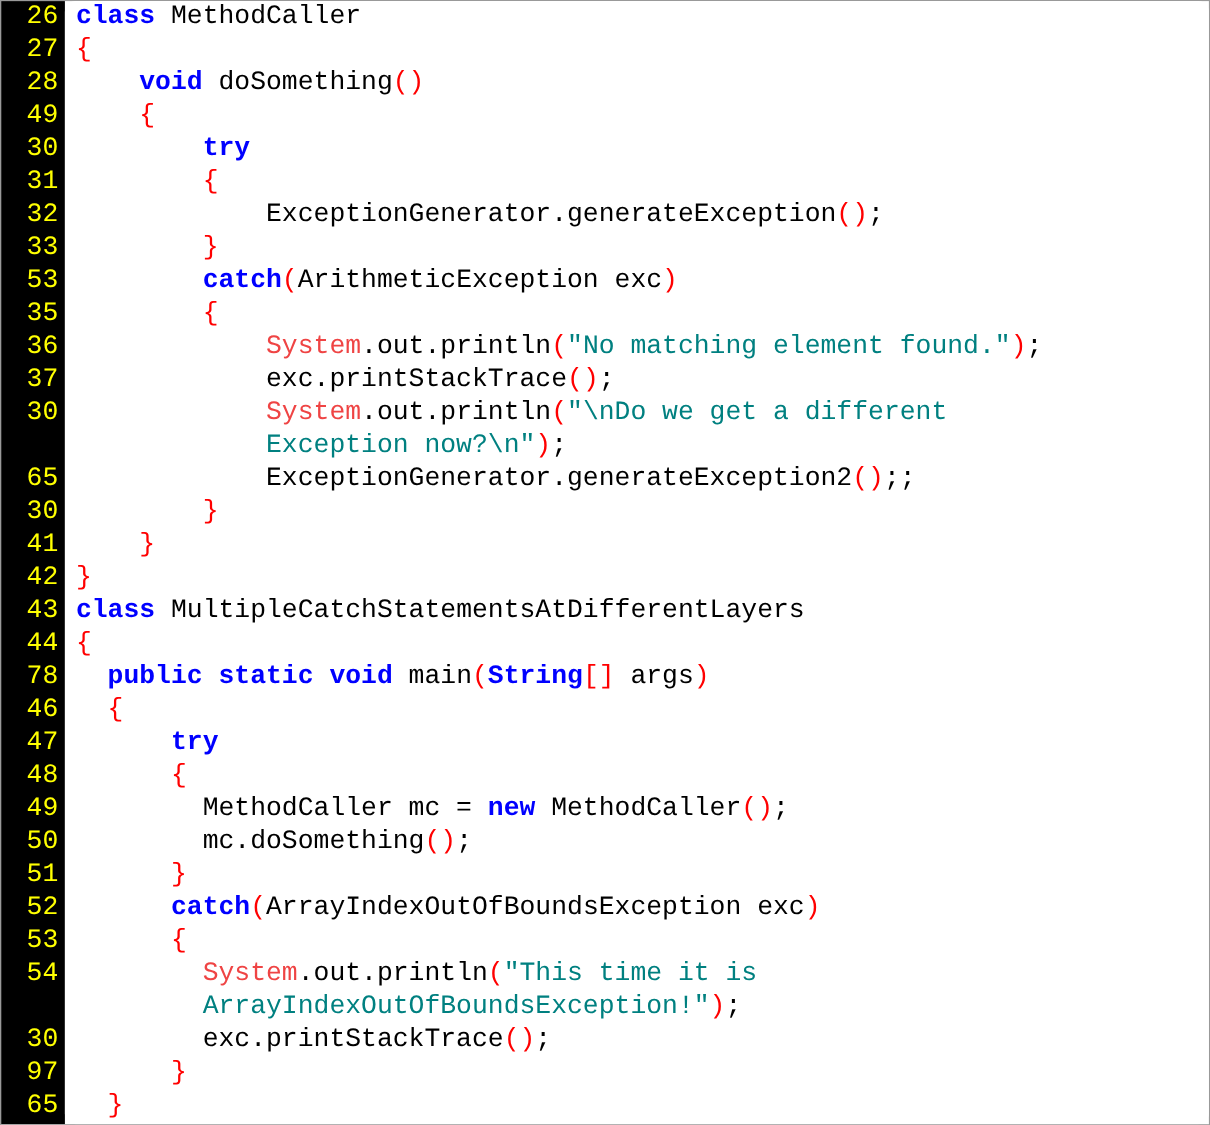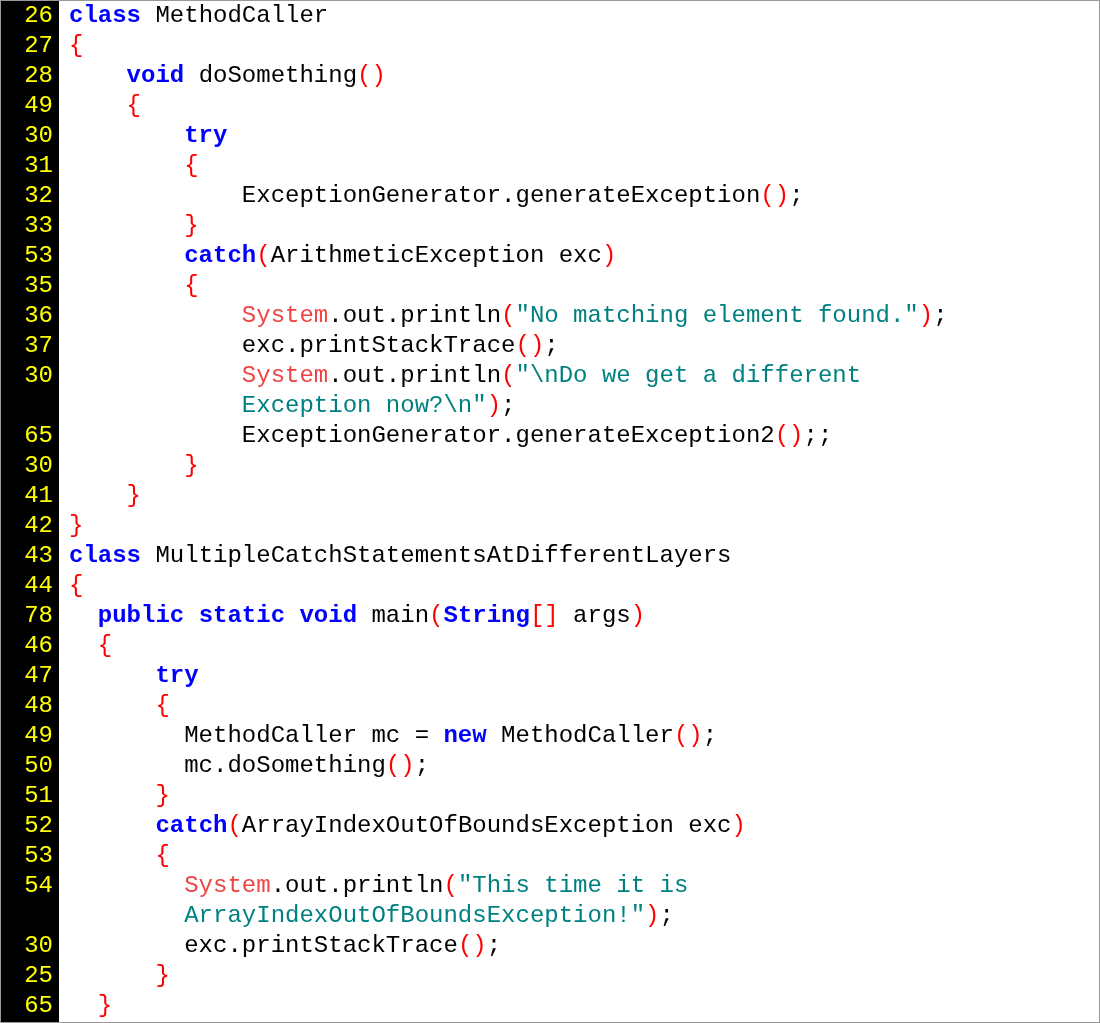--- a/index.html
+++ b/index.html
@@ -72,18 +72,18 @@
       <div>47</div>
       <div>48</div>
       <div>49</div>
       <div>50</div>
       <div>51</div>
       <div>52</div>
       <div>53</div>
       <div>54</div>
       <div></div>
       <div>30</div>
-      <div>25</div>
+      <div>97</div>
       <div>65</div>
       <div>58</div>
     </div>
   <div class="code" id="code"><span class="line"><span class="kw bold">class </span><span class="id">MethodCaller</span></span><span class="line"><span class="brace">{</span></span><span class="line"><span>    </span><span class="kw bold">void </span><span class="id">doSomething</span><span class="paren">()</span></span><span class="line"><span>    </span><span class="brace">{</span></span><span class="line"><span>        </span><span class="kw bold">try</span></span><span class="line"><span>        </span><span class="brace">{</span></span><span class="line"><span class="id">            ExceptionGenerator.generateException</span><span class="paren">()</span><span class="id">;</span></span><span class="line"><span>        </span><span class="brace">}</span></span><span class="line"><span>        </span><span class="kw bold">catch</span><span class="paren">(</span><span class="id">ArithmeticException exc</span><span class="paren">)</span></span><span class="line"><span>        </span><span class="brace">{</span></span><span class="line"><span>            </span><span class="sys">System</span><span class="id">.out.println</span><span class="paren">(</span><span class="str">"No matching element found."</span><span class="paren">)</span><span class="id">;</span></span><span class="line"><span class="id">            exc.printStackTrace</span><span class="paren">()</span><span class="id">;</span></span><span class="line"><span>            </span><span class="sys">System</span><span class="id">.out.println</span><span class="paren">(</span><span class="str">"\nDo we get a different </span></span><span class="line"><span>            </span><span class="str">Exception now?\n"</span><span class="paren">)</span><span class="id">;</span></span><span class="line"><span class="id">            ExceptionGenerator.generateException2</span><span class="paren">()</span><span class="id">;;</span></span><span class="line"><span>        </span><span class="brace">}</span></span><span class="line"><span>    </span><span class="brace">}</span></span><span class="line"><span class="brace">}</span></span><span class="line"><span class="kw bold">class </span><span class="id">MultipleCatchStatementsAtDifferentLayers</span></span><span class="line"><span class="brace">{</span></span><span class="line"><span>  </span><span class="kw bold">public static void </span><span class="id">main</span><span class="paren">(</span><span class="kw bold">String</span><span class="bracket">[]</span><span class="id"> args</span><span class="paren">)</span></span><span class="line"><span>  </span><span class="brace">{</span></span><span class="line"><span>      </span><span class="kw bold">try</span></span><span class="line"><span>      </span><span class="brace">{</span></span><span class="line"><span class="id">        MethodCaller mc = </span><span class="kw bold">new </span><span class="id">MethodCaller</span><span class="paren">()</span><span class="id">;</span></span><span class="line"><span class="id">        mc.doSomething</span><span class="paren">()</span><span class="id">;</span></span><span class="line"><span>      </span><span class="brace">}</span></span><span class="line"><span>      </span><span class="kw bold">catch</span><span class="paren">(</span><span class="id">ArrayIndexOutOfBoundsException exc</span><span class="paren">)</span></span><span class="line"><span>      </span><span class="brace">{</span></span><span class="line"><span>        </span><span class="sys">System</span><span class="id">.out.println</span><span class="paren">(</span><span class="str">"This time it is </span></span><span class="line"><span>        </span><span class="str">ArrayIndexOutOfBoundsException!"</span><span class="paren">)</span><span class="id">;</span></span><span class="line"><span class="id">        exc.printStackTrace</span><span class="paren">()</span><span class="id">;</span></span><span class="line"><span>      </span><span class="brace">}</span></span><span class="line"><span>  </span><span class="brace">}</span></span><span class="line"><span class="brace">}</span></span></div>
 </div>
 
 </body></html>

